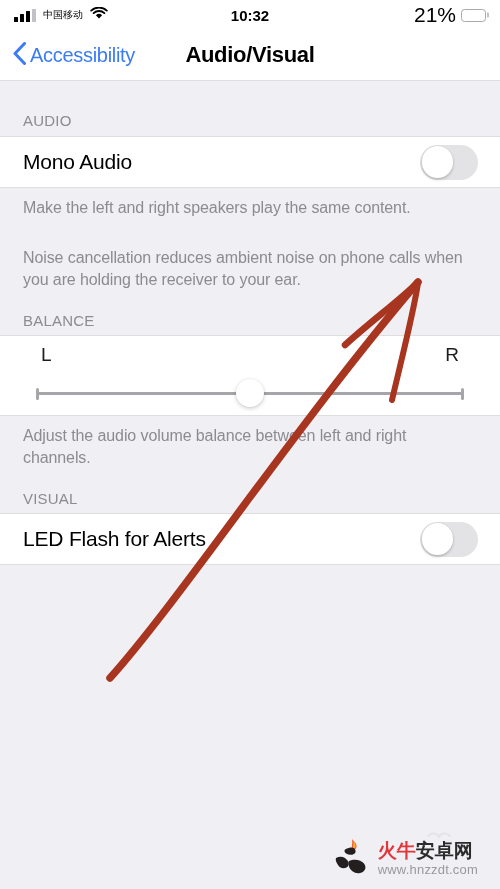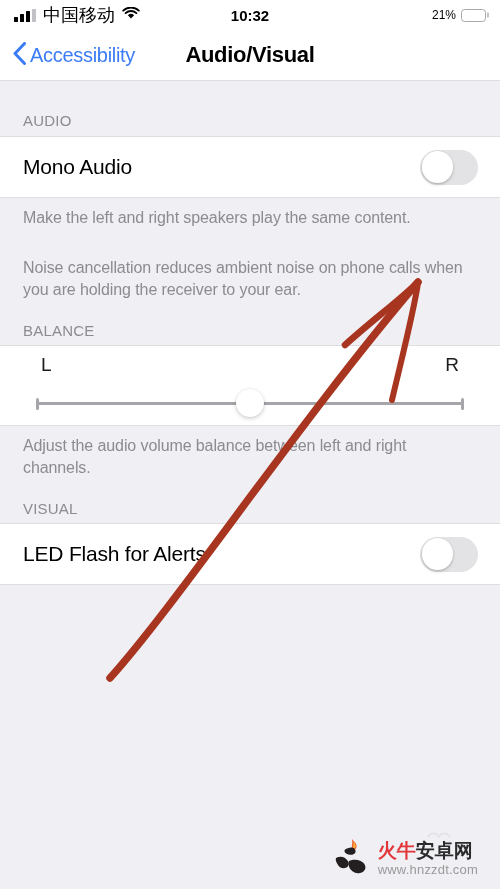--- a/index.html
+++ b/index.html
@@ -48,21 +48,21 @@
     display: block;
     width: 4px;
     background: #000;
     border-radius: 0.5px;
   }
   .signal-bars i:nth-child(1) { height: 5px; }
   .signal-bars i:nth-child(2) { height: 8px; }
   .signal-bars i:nth-child(3) { height: 11px; }
   .signal-bars i:nth-child(4) { height: 13px; background: #c2c2c6; }
   .carrier {
-    font-size: 18px;
+    font-size: 10px;
     color: #000;
     letter-spacing: 0px;
   }
   .wifi-icon { display: block; }
   .status-time {
     position: absolute;
     left: 0; right: 0;
     text-align: center;
     font-size: 15px;
     font-weight: bold;
@@ -71,21 +71,21 @@
   }
   .status-right {
     margin-left: auto;
     display: flex;
     align-items: center;
     gap: 5px;
     position: relative;
     z-index: 2;
   }
   .battery-pct {
-    font-size: 12px;
+    font-size: 21px;
     color: #000;
   }
   .battery {
     width: 25px;
     height: 13px;
     border: 1.2px solid #a8a8ad;
     border-radius: 3.5px;
     position: relative;
     box-sizing: border-box;
     padding: 1.3px;
@@ -150,21 +150,21 @@
     align-items: flex-end;
     box-sizing: border-box;
     border-radius: 12px;
   }
   .group {
     background: #ffffff;
     border-top: 1px solid #dededf;
     border-bottom: 1px solid #dededf;
   }
   .row {
-    height: 60px;
+    height: 50px;
     display: flex;
     align-items: center;
     padding: 0 22px 0 23px;
     box-sizing: border-box;
     background: #ffffff;
   }
   .row-label {
     font-size: 21px;
     color: #000;
     letter-spacing: -0.2px;

